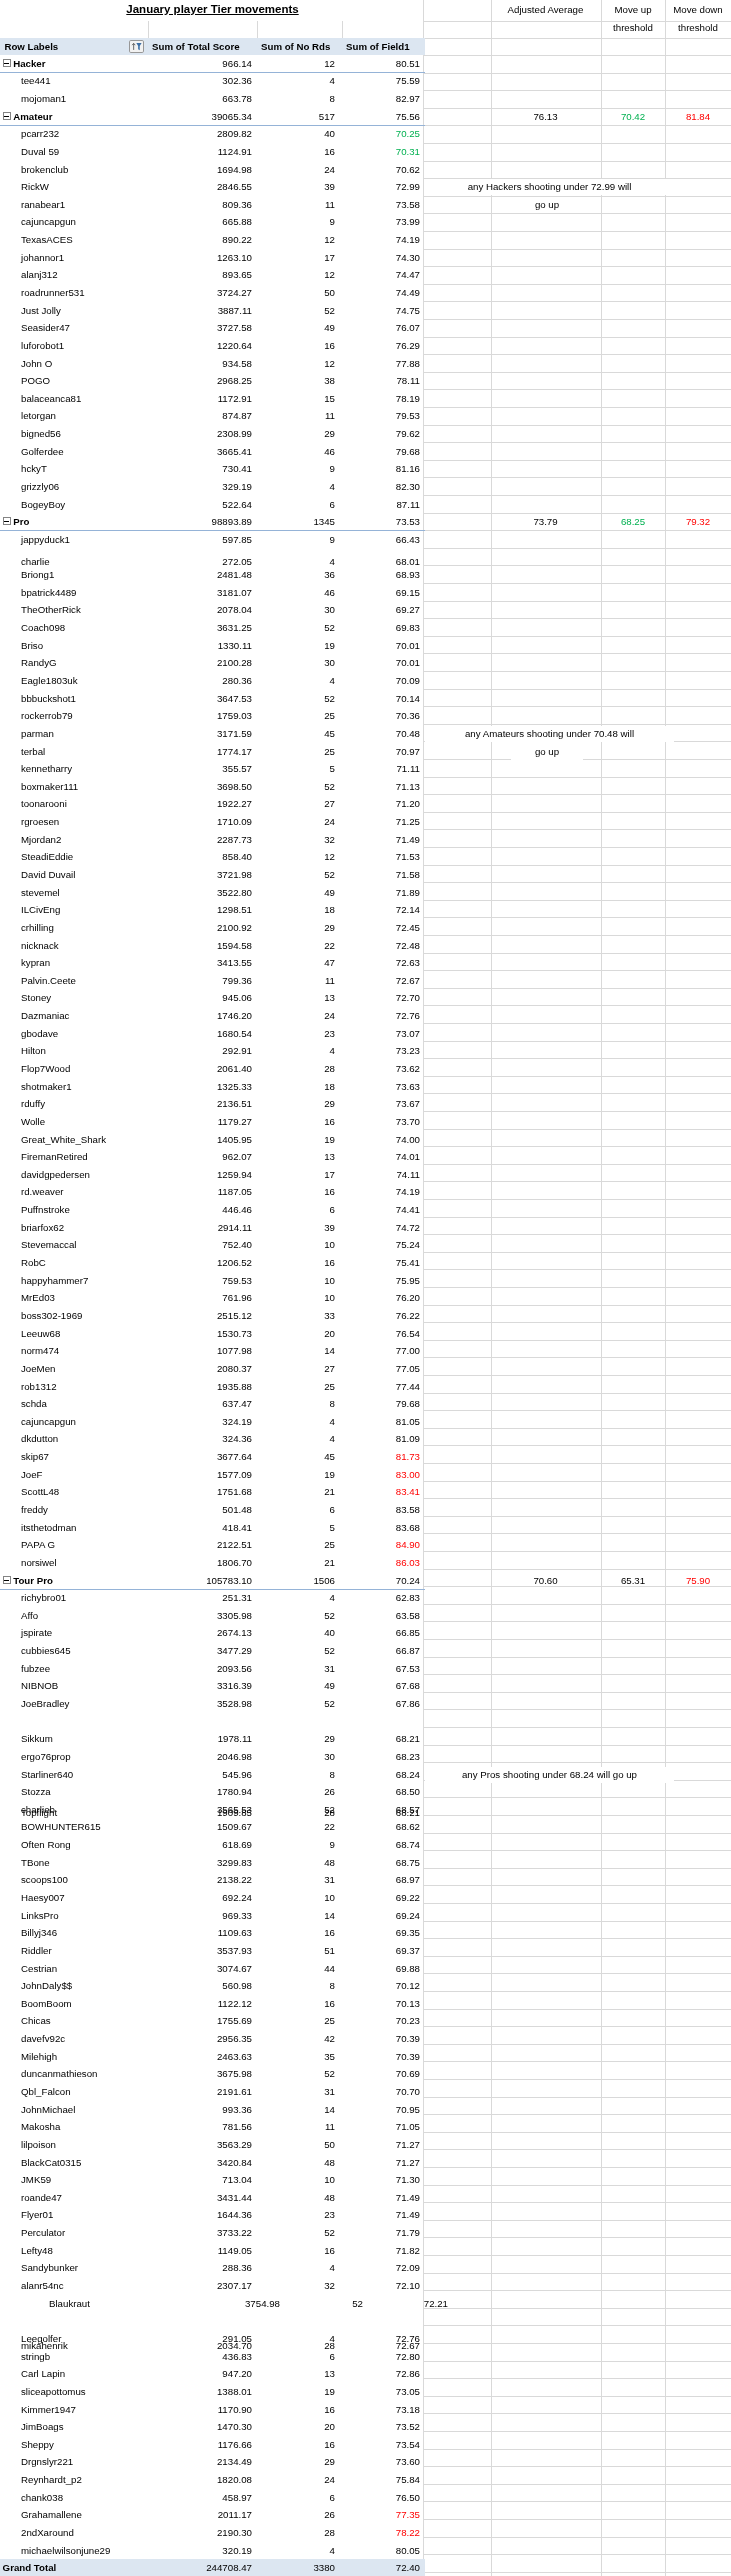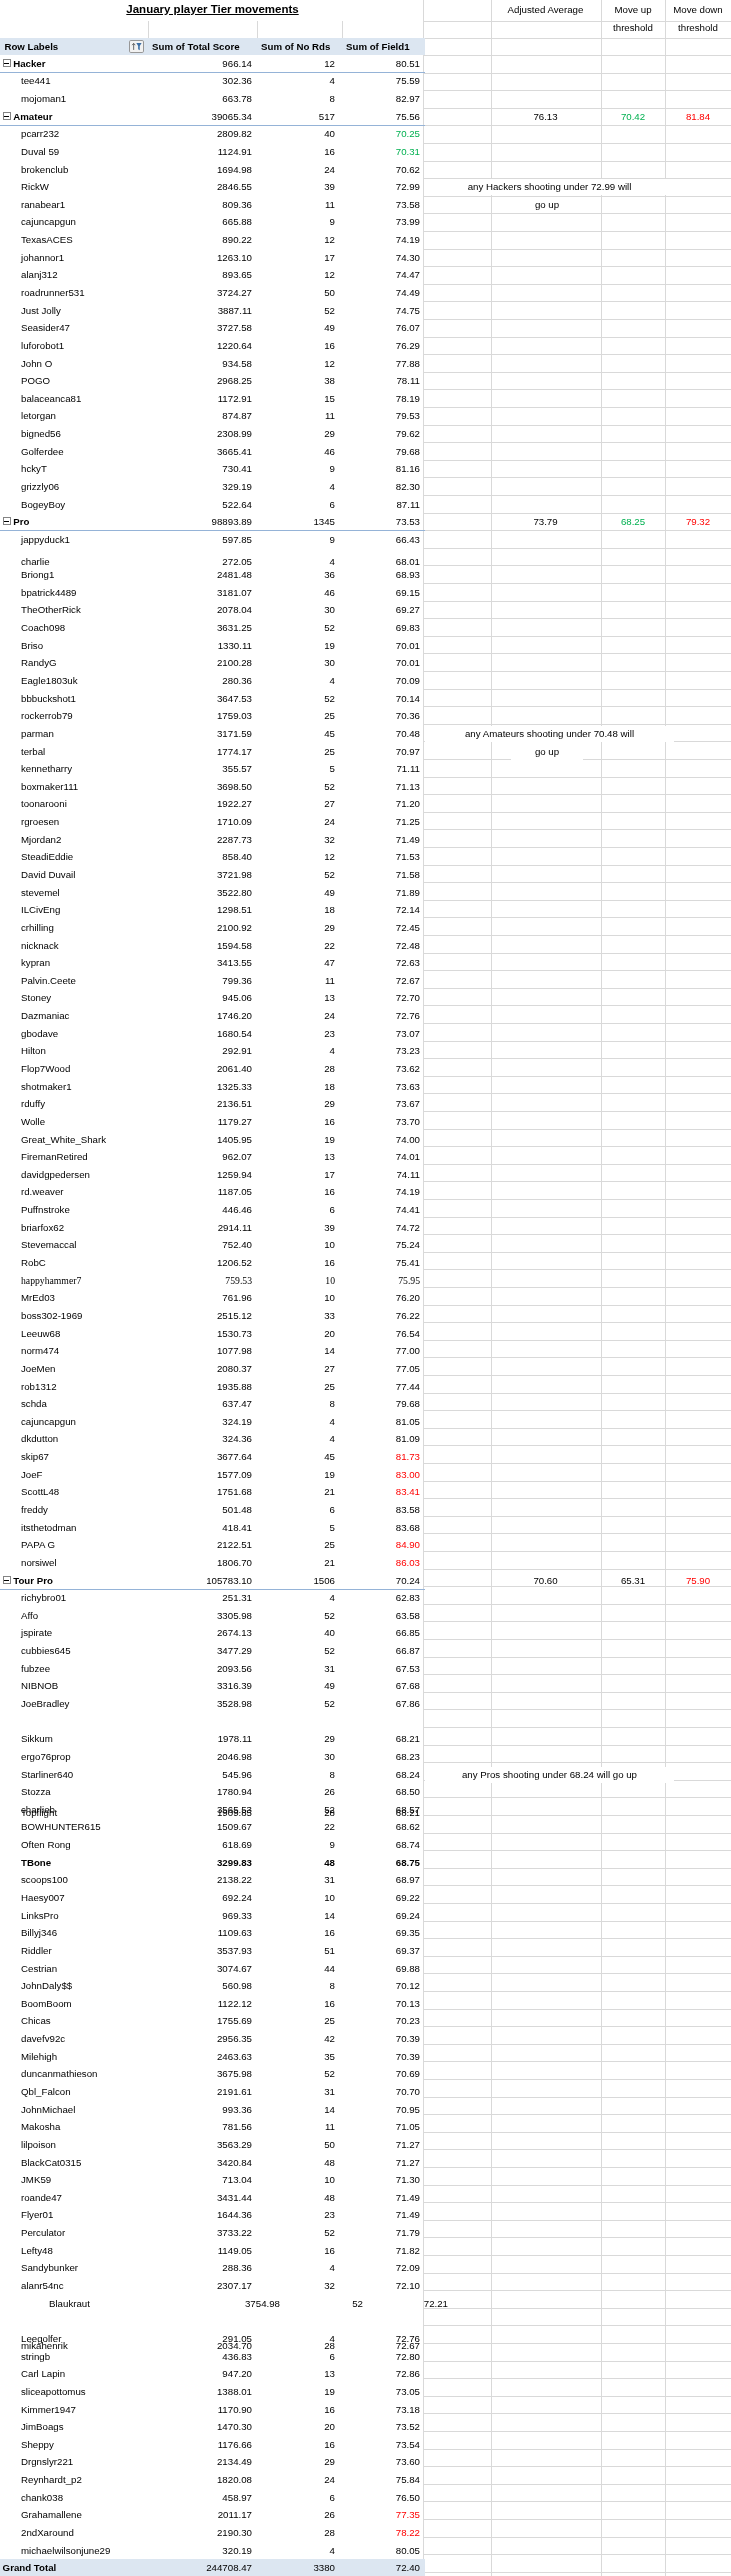--- a/index.html
+++ b/index.html
@@ -643,21 +643,21 @@
         <div class="cell num f1">75.24</div>
       </div>
       <div class="row" style="top: 1254px;">
         <div class="cell name">
           <div class="lbl">RobC</div>
         </div>
         <div class="cell num tot">1206.52</div>
         <div class="cell num rds">16</div>
         <div class="cell num f1">75.41</div>
       </div>
-      <div class="row" style="top: 1272px; font-family: Liberation Serif, serif;">
+      <div class="row" style="top: 1272px;">
         <div class="cell name">
           <div class="lbl">happyhammer7</div>
         </div>
         <div class="cell num tot">759.53</div>
         <div class="cell num rds">10</div>
         <div class="cell num f1">75.95</div>
       </div>
       <div class="row" style="top: 1289px;">
         <div class="cell name">
           <div class="lbl">MrEd03</div>
@@ -913,21 +913,21 @@
         <div class="cell num f1">68.62</div>
       </div>
       <div class="row" style="top: 1836px;">
         <div class="cell name">
           <div class="lbl">Often Rong</div>
         </div>
         <div class="cell num tot">618.69</div>
         <div class="cell num rds">9</div>
         <div class="cell num f1">68.74</div>
       </div>
-      <div class="row" style="top: 1854px; font-weight: bold;">
+      <div class="row" style="top: 1854px;">
         <div class="cell name">
           <div class="lbl">TBone</div>
         </div>
         <div class="cell num tot">3299.83</div>
         <div class="cell num rds">48</div>
         <div class="cell num f1">68.75</div>
       </div>
       <div class="row" style="top: 1871px;">
         <div class="cell name">
           <div class="lbl">scoops100</div>

